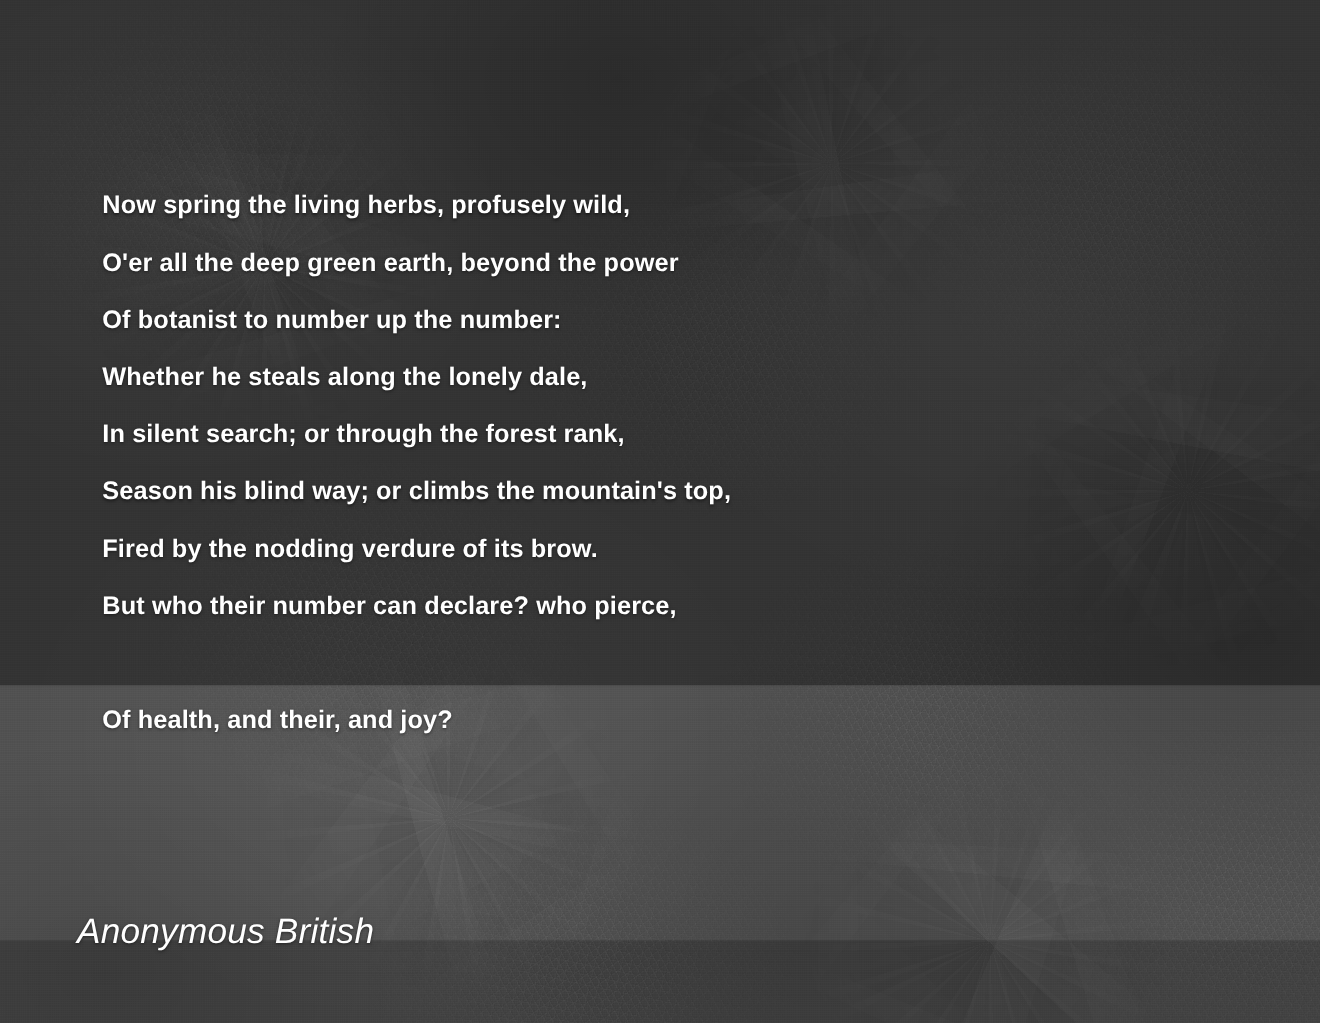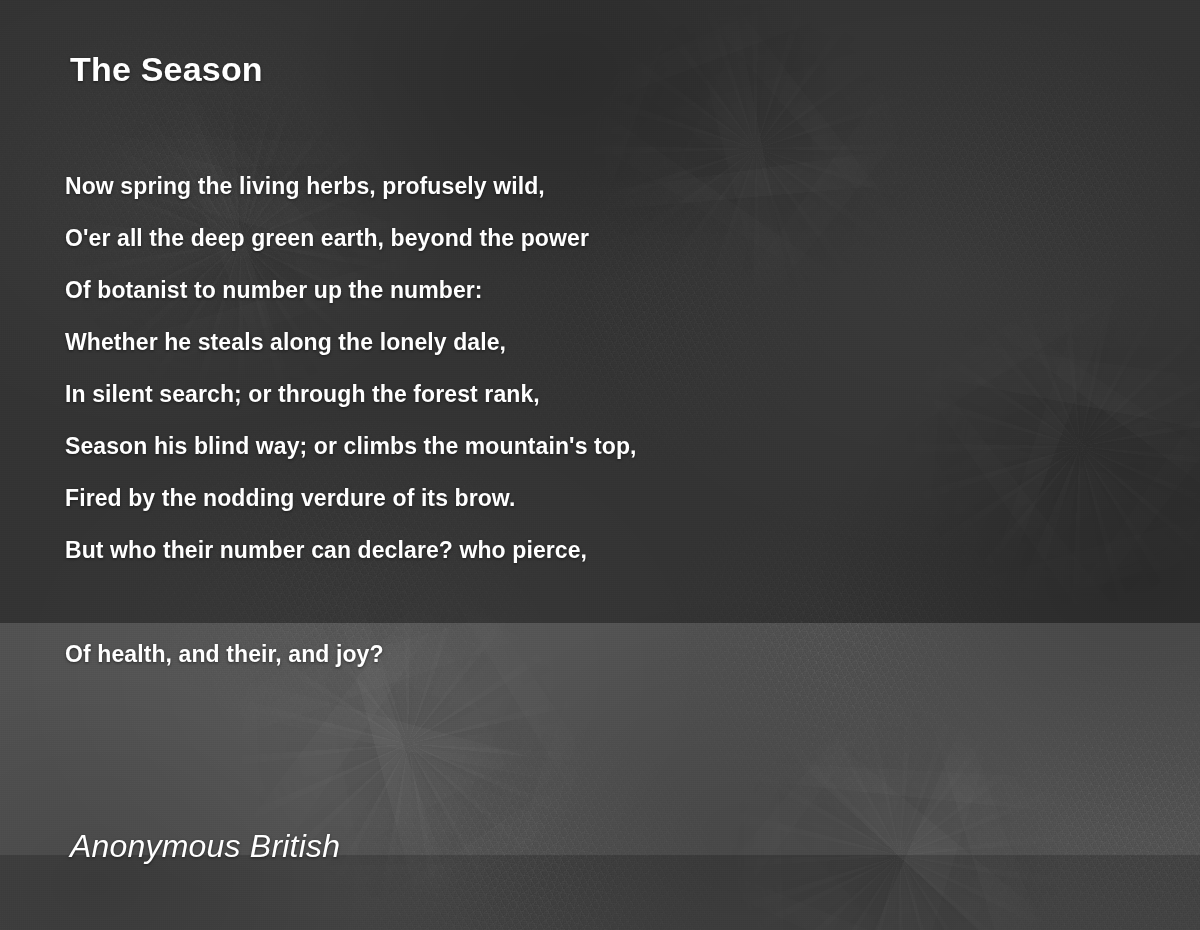--- a/index.html
+++ b/index.html
@@ -132,20 +132,21 @@
   }
 
   .poem-line {
     font-size: 23px;
     font-weight: bold;
     line-height: 52px;
     height: 52px;
     letter-spacing: .1px;
     white-space: pre;
     text-shadow: 0 1px 3px rgba(0,0,0,.5);
+    margin-left: 28px;
   }
   .poem-line.blank { color: transparent; }
 
   .poem-author {
     position: absolute;
     left: 70px;
     top: 828px;
     font-size: 32px;
     font-style: italic;
     font-weight: normal;
@@ -164,21 +165,20 @@
   <div class="tex tex-swirl"></div>
   <div class="tex tex-fiber"></div>
   <div class="tex tex-grain"></div>
 
   <div class="band band-top"></div>
   <div class="band band-bottom"></div>
   <div class="band band-foot"></div>
 
   <div class="content">
 
-    <div class="poem-title">The Season</div>
 
     <div class="poem-body">
       <div class="poem-line">Now spring the living herbs, profusely wild,</div>
       <div class="poem-line">O'er all the deep green earth, beyond the power</div>
       <div class="poem-line">Of botanist to number up the number:</div>
       <div class="poem-line">Whether he steals along the lonely dale,</div>
       <div class="poem-line">In silent search; or through the forest rank,</div>
       <div class="poem-line">Season his blind way; or climbs the mountain's top,</div>
       <div class="poem-line">Fired by the nodding verdure of its brow.</div>
       <div class="poem-line">But who their number can declare? who pierce,</div>

